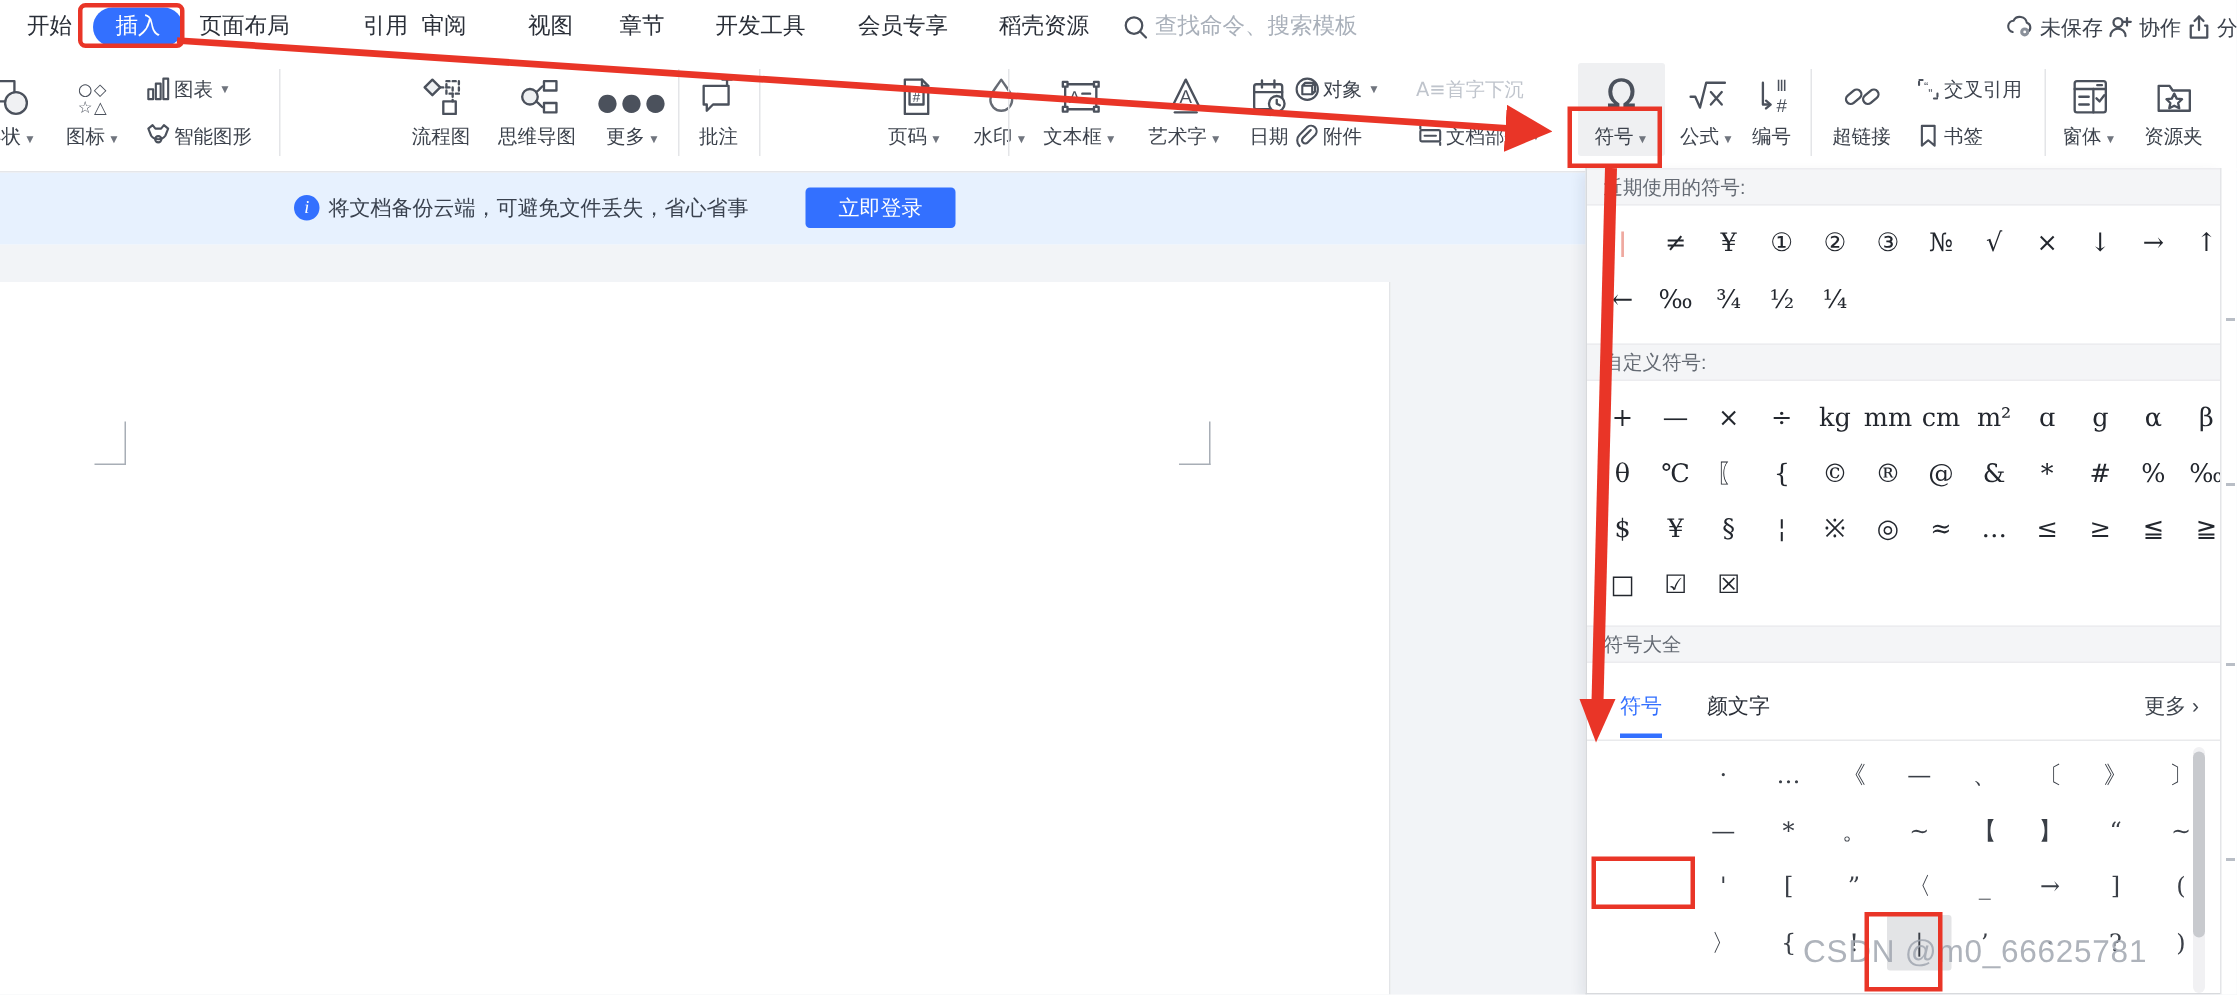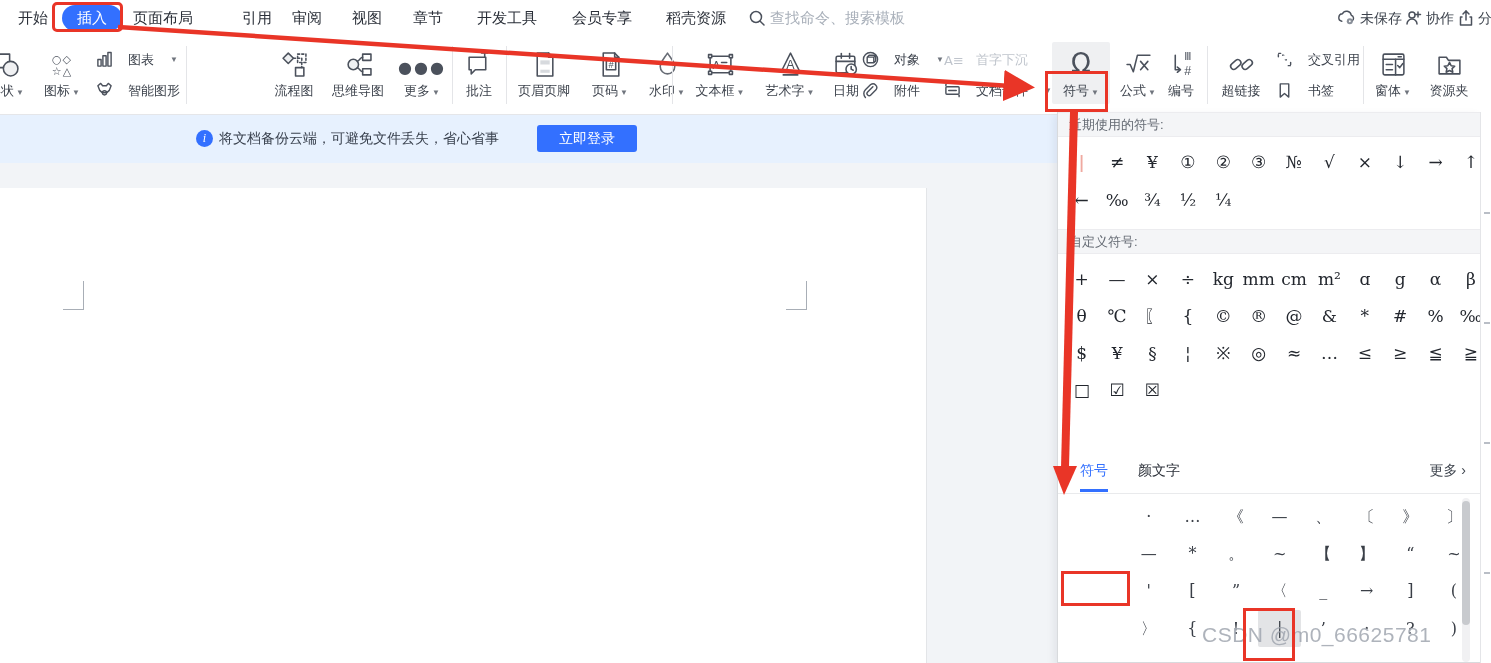--- a/index.html
+++ b/index.html
@@ -12,21 +12,21 @@
              border-radius:14px;padding:0 15px;font-size:15px;cursor:pointer;}
   .msearch{position:absolute;top:0;height:36px;line-height:36px;font-size:15px;color:#a9b0ba;cursor:text;}
   .mright{position:absolute;top:0;height:36px;line-height:36px;font-size:14px;color:#3c424c;cursor:pointer;white-space:nowrap;}
   .micon{position:absolute;top:9px;width:18px;height:18px;color:#4b515c;}
   
   #toolbar{position:absolute;left:0;top:36px;width:1491px;height:78px;background:#fff;border-bottom:1px solid #e5e6e9;z-index:3;}
   .titem{position:absolute;top:6px;text-align:center;cursor:pointer;}
   .titem .tico{height:36px;display:flex;align-items:flex-end;justify-content:center;color:#4b515c;}
   .titem .tlabel{display:block;font-size:13px;color:#3d434d;margin-top:4px;white-space:nowrap;}
   .tstack{position:absolute;top:8px;}
-  .srow{display:flex;align-items:center;height:31px;font-size:13px;color:#3d434d;gap:14px;cursor:pointer;white-space:nowrap;}
+  .srow{display:flex;align-items:center;height:31px;font-size:13px;color:#3d434d;gap:2px;cursor:pointer;white-space:nowrap;text-align:center;}
   .srow .sico{width:18px;height:18px;color:#4b515c;flex:0 0 auto;}
   .caret{font-size:8px;color:#70757e;margin-left:2px;}
   .sep{position:absolute;top:10px;width:1px;height:58px;background:#e4e5e8;}
   .grayed{color:#bfc4cc !important;}
   .symbtn-bg{position:absolute;left:1052px;top:6px;width:58px;height:62px;background:#eff0f2;border-radius:2px;}
   
   #notice{position:absolute;left:0;top:114px;width:1491px;height:49px;background:#e7f1fe;z-index:2;}
   #notice .ntext{position:absolute;left:219px;top:0;line-height:49px;font-size:14px;color:#39414e;}
   #nbtn{position:absolute;left:537px;top:11px;width:100px;height:27px;line-height:27px;text-align:center;
         background:#3370ff;color:#fff;font-size:14px;border-radius:3px;cursor:pointer;}
@@ -70,21 +70,21 @@
   .glyphico{font-size:18px;line-height:20px;color:#4b515c;font-family:"DejaVu Sans",sans-serif;}
 </style>
 </head>
 <body>
 
 <div id="menubar">
   <span class="menu-item" style="left:18px">开始</span>
   <span class="menu-pill" style="left:62px">插入</span>
   <span class="menu-item" style="left:133px">页面布局</span>
   <span class="menu-item" style="left:242px">引用</span>
-  <span class="menu-item" style="left:292px">审阅</span>
+  <span class="menu-item" style="left:281px">审阅</span>
   <span class="menu-item" style="left:352px">视图</span>
   <span class="menu-item" style="left:413px">章节</span>
   <span class="menu-item" style="left:477px">开发工具</span>
   <span class="menu-item" style="left:572px">会员专享</span>
   <span class="menu-item" style="left:666px">稻壳资源</span>
 
   <span class="micon" style="left:748px">
     <svg class="lineart" viewBox="0 0 18 18" width="18" height="18">
         <circle cx="8" cy="8" r="5.5"></circle>
         <line x1="12.2" y1="12.2" x2="16" y2="16"></line>
@@ -196,31 +196,20 @@
     <span class="tico">
       <svg class="lineart" viewBox="0 0 26 26" width="27" height="27">
           <path d="M3 6 H19 V18 H9 L5 22 V18 H3 Z"></path>
           <path d="M15 2 L21 2 M18 2 V6"></path>
         </svg>
     </span>
     <span class="tlabel">批注</span>
   </div>
   <div class="sep" style="left:506px"></div>
 
-  <div class="titem" style="left:508px;width:72px">
-    <span class="tico">
-      <svg class="lineart" viewBox="0 0 26 26" width="27" height="27">
-          <path d="M6 2 H17 L21 6 V24 H6 Z"></path>
-          <path d="M17 2 V6 H21"></path>
-          <rect x="9" y="9" width="9" height="4" fill="#d7dade" stroke="none"></rect>
-          <rect x="9" y="18" width="9" height="3" fill="#d7dade" stroke="none"></rect>
-        </svg>
-    </span>
-    <span class="tlabel">页眉页脚</span>
-  </div>
 
   <div class="titem" style="left:582px;width:56px">
     <span class="tico">
       <svg class="lineart" viewBox="0 0 26 26" width="27" height="27">
           <path d="M6 2 H17 L21 6 V24 H6 Z"></path>
           <path d="M17 2 V6 H21"></path>
           <rect x="9" y="9" width="9" height="9"></rect>
           <text x="13.5" y="16.5" font-size="9" text-anchor="middle" fill="#4b515c" stroke="none">#</text>
         </svg>
     </span>
@@ -486,20 +475,21 @@
       <span>≥</span>
       <span>≦</span>
       <span>≧</span>
     </div>
   <div class="symrow" style="left:6px;top:259px">
       <span>□</span>
       <span>☑</span>
       <span>☒</span>
     </div>
 
+  <div class="pstrip" style="top:304px">符号大全</div>
 
   <div id="tabsrow">
     <span class="ptab active" style="left:22px">符号</span>
     <span class="ptab" style="left:80px">颜文字</span>
     <span id="pmore"><span>更多</span> <span>›</span></span>
   </div>
   <div id="tabdiv"></div>
 
 
   <div class="grid-row" id="grid-r1" style="top:385px">

